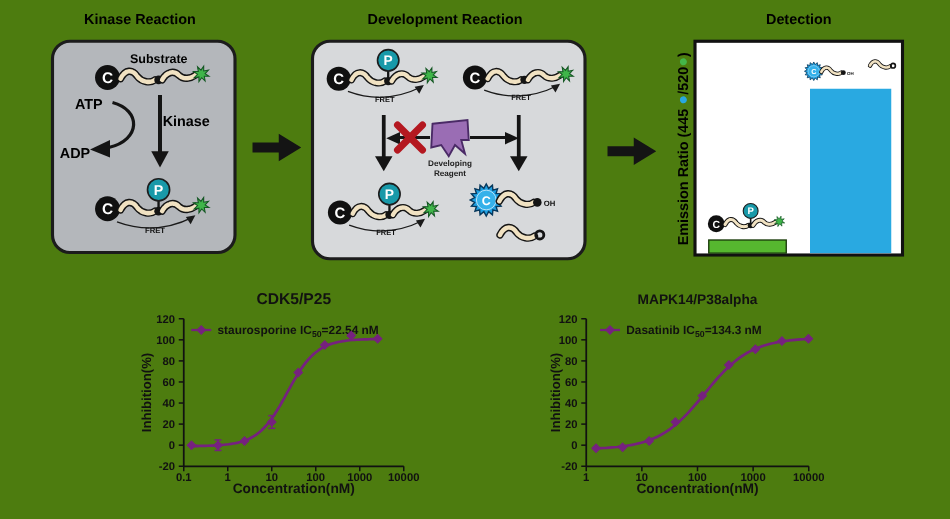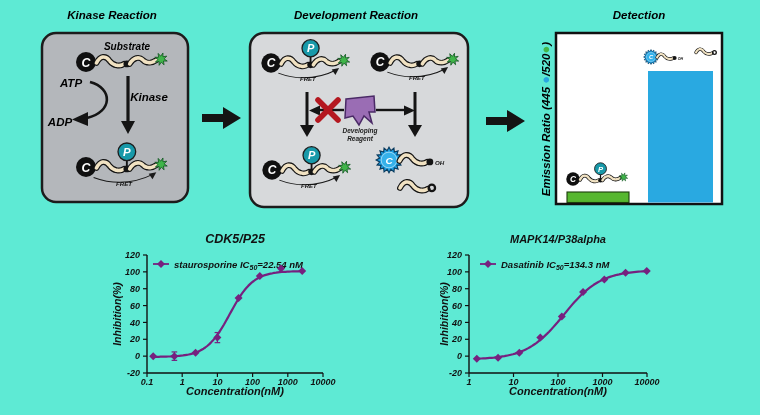--- a/index.html
+++ b/index.html
@@ -2,21 +2,21 @@
 <html><head>
 <meta charset="utf-8">
 <style>
   html,body{margin:0;padding:0;}
   .stage{width:760px;height:415px;position:relative;overflow:hidden;}
   svg text{font-family:"Liberation Sans",sans-serif;}
 </style>
 </head>
 <body>
 
-<div class="stage" id="stage" style="background: #5eead4; font-style: italic;">
+<div class="stage" id="stage" style="background: #4d7c0f;">
 <svg id="fig" width="760" height="415" viewBox="0 0 760 415">
 
   <text x="112" y="19" text-anchor="middle" font-size="11.5" font-weight="bold">Kinase Reaction</text>
   <rect x="42" y="33" width="146" height="169" rx="14" fill="#b4b7bb" stroke="#1c1c1c" stroke-width="2.5"></rect>
   <text x="127" y="50" text-anchor="middle" font-size="10" font-weight="bold">Substrate</text>
   <text x="71" y="87" text-anchor="middle" font-size="11.5" font-weight="bold">ATP</text>
   <text x="149" y="101" text-anchor="middle" font-size="11.5" font-weight="bold">Kinase</text>
   <text x="60" y="126" text-anchor="middle" font-size="11.5" font-weight="bold">ADP</text>
   <path d="M90,82 C113,88 113,112 87,118" fill="none" stroke="#141414" stroke-width="2.6"></path>
   <polygon points="88,112 72,119.5 88,126" fill="#141414"></polygon>

